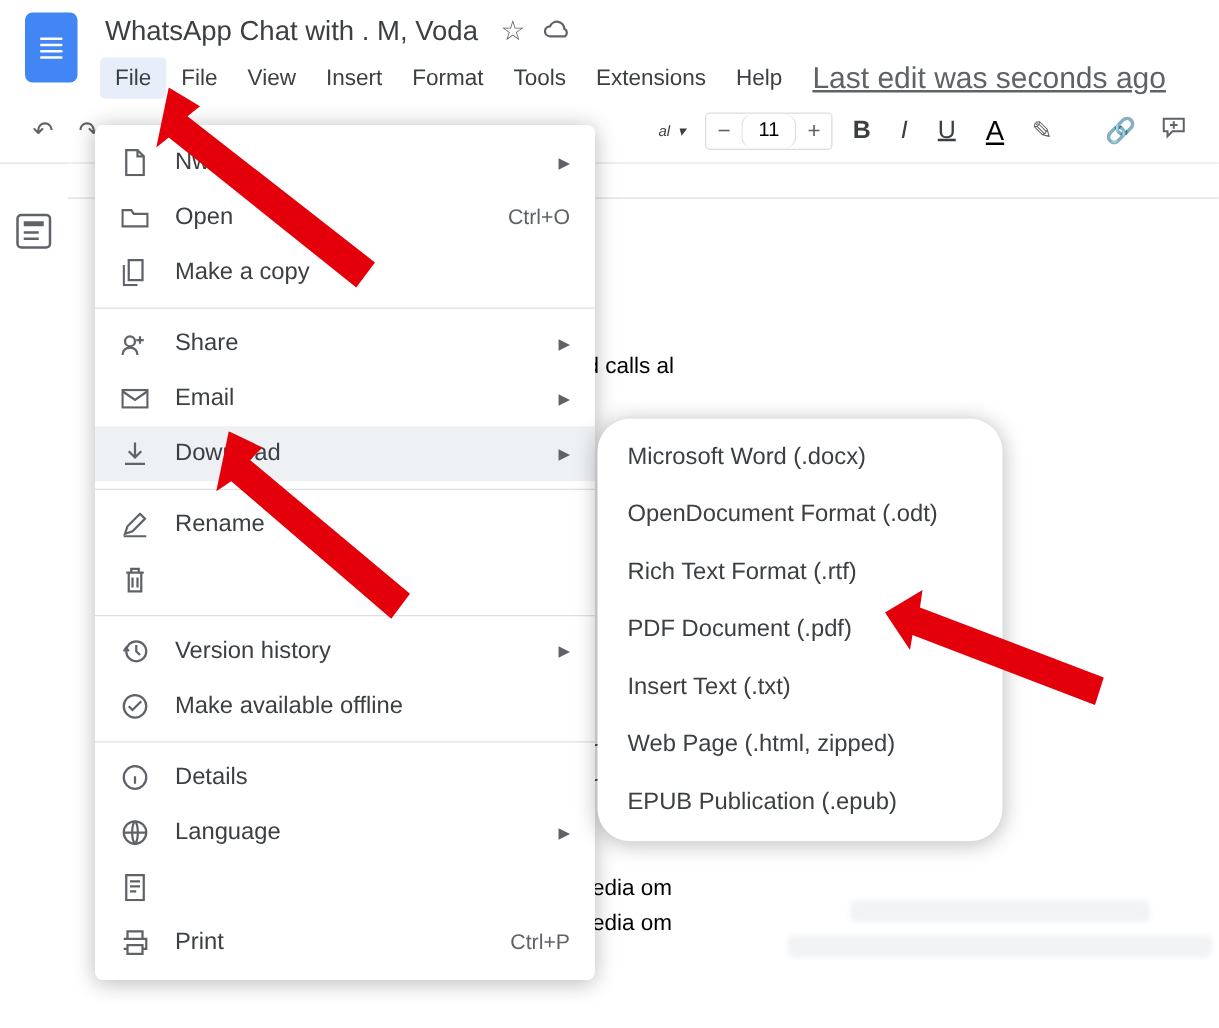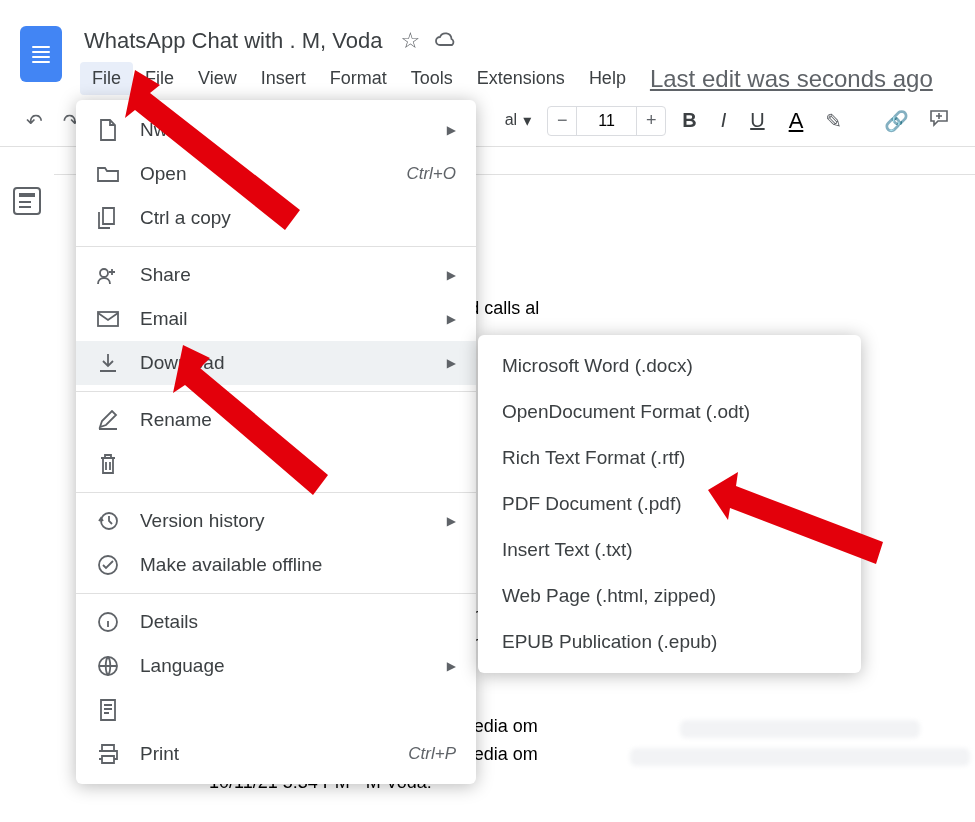--- a/index.html
+++ b/index.html
@@ -1,64 +1,64 @@
 <!DOCTYPE html>
 <html><head>
 <meta charset="utf-8">
 <style>
 * { box-sizing: border-box; margin: 0; padding: 0; font-family: Arial, sans-serif; }
 body { background: #fff; width: 975px; height: 822px; overflow: hidden; position: relative; }
 
-.header { display: flex; align-items: flex-start; padding: 26px 20px 0 20px; }
+.header { display: flex; align-items: flex-start; padding: 10px 20px 0 20px; }
 .logo { width: 42px; height: 56px; background: #4285f4; border-radius: 6px; margin-right: 18px; position: relative; flex-shrink: 0; display:flex; align-items:center; justify-content:center; }
 .logo-lines { width: 18px; }
 .logo-lines div { height: 2px; background: #fff; margin: 3px 0; border-radius:1px; }
 .header-right { flex: 1; }
 .title-row { display: flex; align-items: center; gap: 14px; }
 .doc-title { font-size: 22px; color: #3c4043; padding: 2px 4px; }
 .star, .cloud { color: #5f6368; font-size: 22px; cursor: pointer; }
 .menubar { display: flex; gap: 0; margin-top: 6px; align-items:center;text-align:center; }
 .menubar .menu-item { font-size: 18px; color: #3c4043; padding: 6px 12px; cursor: pointer; border-radius: 4px; }
 .menubar .menu-item.active { background: #e8eef9; }
 .lastedit { color: #5f6368; text-decoration: underline; font-size: 24px; margin-left: 12px; }
 
 .toolbar { display: flex; align-items: center; gap: 8px; padding: 8px 20px; border-bottom: 1px solid #e0e0e0; height: 52px; }
 .tb-btn { color: #5f6368; font-size: 20px; padding: 4px 6px; cursor: pointer; }
 .font-size-group { display: flex; align-items:center; border:1px solid #dadce0; border-radius:4px; margin-left: auto; }
 .font-size-group .pm { width:28px; height:28px; display:flex; align-items:center; justify-content:center; color:#5f6368; cursor:pointer; font-size:18px; }
-.font-size-group .val { width:61px; text-align:center; border-left:1px solid #dadce0; border-right:1px solid #dadce0; height:28px; display:flex; align-items:center; justify-content:center; font-size:16px; }
+.font-size-group .val { width:44px; text-align:center; border-left:1px solid #dadce0; border-right:1px solid #dadce0; height:28px; display:flex; align-items:center; justify-content:center; font-size:16px;border-radius:10px; }
 .fmt { color:#3c4043; font-size:20px; padding:4px 8px; cursor:pointer; }
 .fmt.b { font-weight:bold; }
 .fmt.i { font-style:italic; }
 .fmt.u { text-decoration:underline; }
 .fmt.a { text-decoration:underline; color:#000; font-size:22px; }
 .link-ico, .comment-ico { font-size:20px; color:#5f6368; padding:4px 6px; cursor:pointer; }
-.normal-select { display:flex; align-items:flex-start; gap:6px; color:#3c4043; font-size:16px; padding:4px 8px; cursor:pointer; }
+.normal-select { display:flex; align-items:flex-start; gap:6px; color:#3c4043; font-size:12px; padding:4px 8px; cursor:pointer;font-style:italic; }
 
 .workspace { display:flex; height: calc(100% - 155px); position:relative; }
 .leftrail { width:54px; display:flex; justify-content:center; padding-top:40px; }
 .outline-ico { width:28px; height:28px; border:2px solid #5f6368; border-radius:4px; position:relative; }
 .outline-ico::before { content:""; position:absolute; left:4px; top:4px; right:4px; height:4px; background:#5f6368; }
 .outline-ico::after { content:""; position:absolute; left:4px; top:12px; right:8px; height:2px; background:#5f6368; box-shadow:0 5px 0 #5f6368; }
 
 .doc-area { flex:1; position:relative; }
 .ruler { height:28px; border-bottom:1px solid #e0e0e0; position:relative; background:#fff; font-size:12px; color:#5f6368; }
 .ruler .tab-marker { position:absolute; left:150px; top:10px; width:0; height:0; border-left:6px solid transparent; border-right:6px solid transparent; border-top:10px solid #4285f4; }
 .ruler .num { position:absolute; top:6px; }
 .page { background:#fff; margin:10px 0 0 0; padding:110px 0 0 155px; font-size:18px; color:#000; line-height:1.55; }
 .page .line { white-space:nowrap; overflow:hidden; }
 
 .dropdown { position:absolute; background:#fff; border-radius:6px; box-shadow:0 2px 18px rgba(0,0,0,0.28); padding:8px 0; z-index:100; }
 .file-menu { left:76px; top:100px; width:400px; }
-.sub-menu { left:478px; top:335px; width:383px; }
+.sub-menu { left:478px; top:335px; width:324px;border-radius:26px; }
 .dd-item { display:flex; align-items:center; padding:10px 20px; cursor:pointer; font-size:19px; color:#3c4043; gap:20px; }
 .dd-item:hover, .dd-item.highlight { background:#eef1f3; }
 .dd-item .ico { width:24px; height:24px; color:#5f6368; display:flex; align-items:center; justify-content:center; font-size:20px; flex-shrink:0; }
 .dd-item .label { flex:1; }
-.dd-item .shortcut { color:#5f6368; font-size:17px;font-style:italic; }
+.dd-item .shortcut { color:#5f6368; font-size:17px; }
 .dd-item .arrow { color:#5f6368; font-size:12px; }
 .dd-sep { height:1px; background:#e0e0e0; margin:6px 0; }
 .sub-menu .dd-item { padding:12px 24px; }
 
 .red-arrow { position:absolute; z-index:200; }
 .red-arrow svg { display:block; }
 
 .blur-strip { position:absolute; background:#f2f3f5; border-radius:6px; filter:blur(2px); height:18px; }
 </style>
 </head>
@@ -176,21 +176,21 @@
       </span>
     <span class="label">Open</span>
     <span class="shortcut">Ctrl+O</span>
   </div>
   <div class="dd-item">
     <span class="ico">
         <svg width="20" height="22" viewBox="0 0 20 22">
           <path fill="none" stroke="#5f6368" stroke-width="1.8" d="M5 1h11v16H5z M1 5v16h11"></path>
         </svg>
       </span>
-    <span class="label">Ctrl a copy</span>
+    <span class="label">Make a copy</span>
   </div>
   <div class="dd-sep"></div>
   <div class="dd-item">
     <span class="ico">
         <svg width="22" height="20" viewBox="0 0 22 20">
           <circle cx="7" cy="8" r="4" fill="none" stroke="#5f6368" stroke-width="1.8"></circle>
           <path fill="none" stroke="#5f6368" stroke-width="1.8" d="M1 19c0-4 3-6 6-6s6 2 6 6 M15 4v6 M12 7h6"></path>
         </svg>
       </span>
     <span class="label">Share</span>

